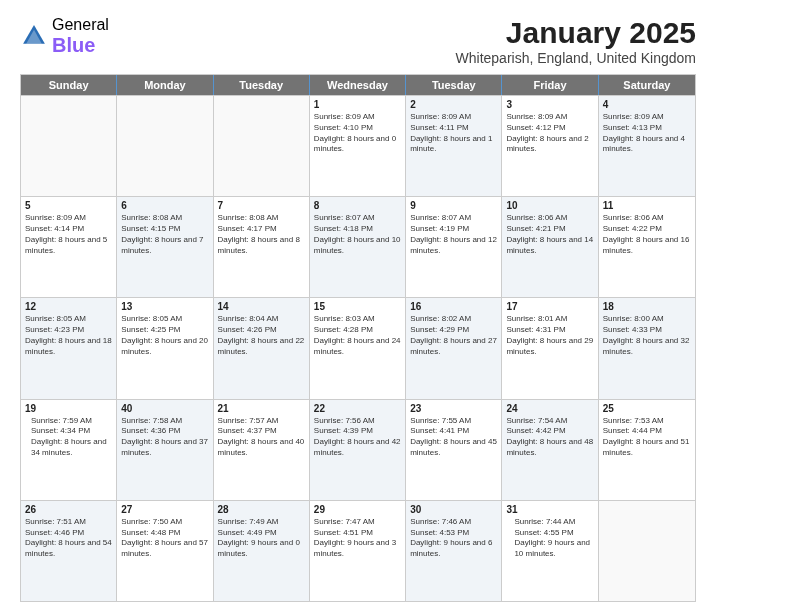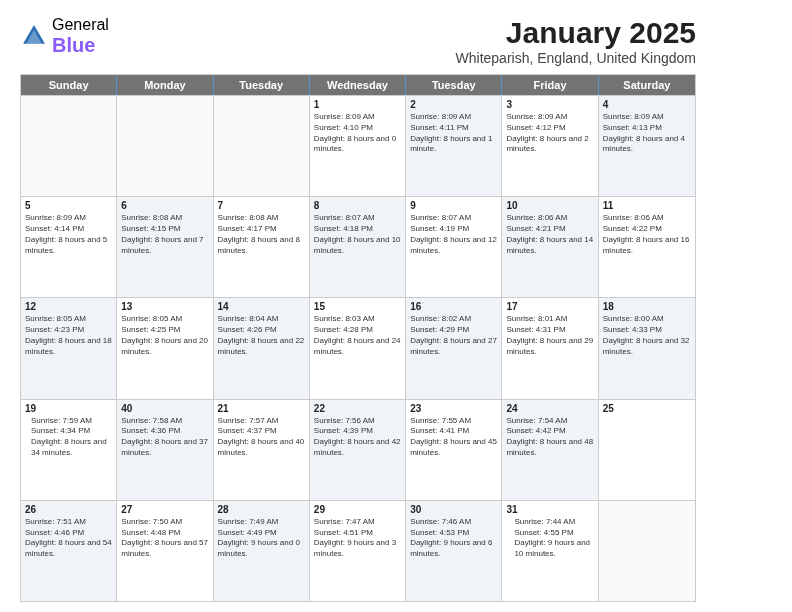--- a/index.html
+++ b/index.html
@@ -290,20 +290,23 @@
 Daylight: 8 hours and 45 minutes.</div>
           </div>
           <div class="cal-cell shaded">
             <div class="day-num">24</div>
             <div class="cell-text" style="white-space: pre-line;">Sunrise: 7:54 AM
 Sunset: 4:42 PM
 Daylight: 8 hours and 48 minutes.</div>
           </div>
           <div class="cal-cell">
             <div class="day-num">25</div>
+            <div class="cell-text" style="white-space: pre-line;">Sunrise: 7:53 AM
+Sunset: 4:44 PM
+Daylight: 8 hours and 51 minutes.</div>
           </div>
         </div>
         <div class="cal-row">
           <div class="cal-cell shaded">
             <div class="day-num">26</div>
             <div class="cell-text" style="white-space: pre-line;">Sunrise: 7:51 AM
 Sunset: 4:46 PM
 Daylight: 8 hours and 54 minutes.</div>
           </div>
           <div class="cal-cell">

